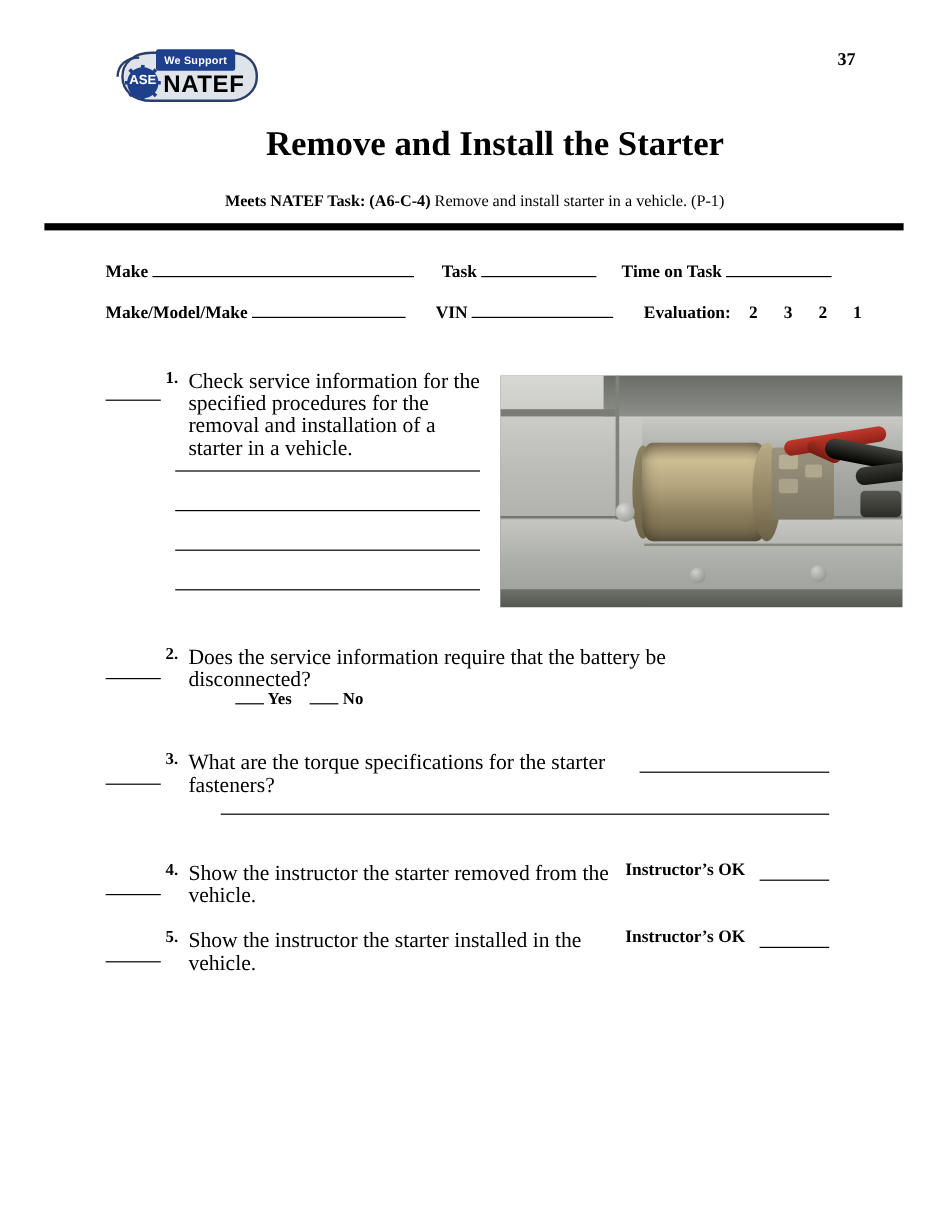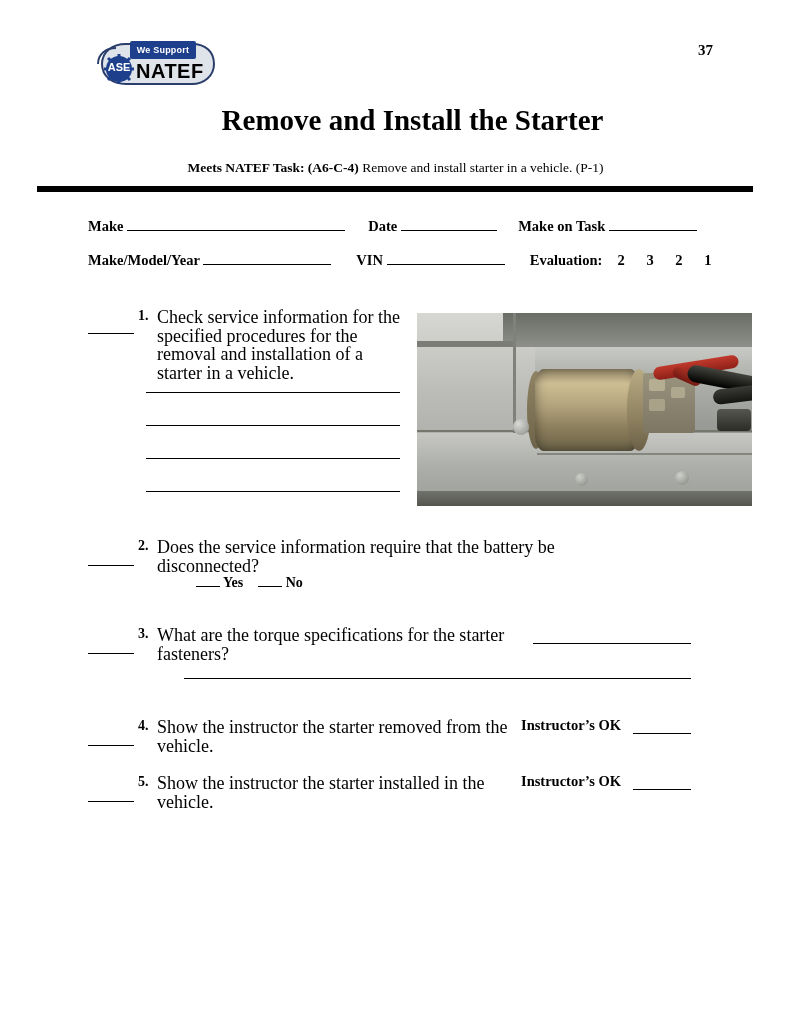--- a/index.html
+++ b/index.html
@@ -319,29 +319,29 @@
     <span>Remove and install starter in a vehicle.</span>
     <span>(P-1)</span>
   </div>
 
   <div class="rule"></div>
 
   <div class="field-row row1">
     <span>Make</span>
     <span class="blank" style="width:218px"></span>
     <span style="display:inline-block;width:16px"></span>
-    <span>Date</span>
+    <span>Task</span>
     <span class="blank" style="width:96px"></span>
     <span style="display:inline-block;width:14px"></span>
-    <span>Make on Task</span>
+    <span>Time on Task</span>
     <span class="blank" style="width:88px"></span>
   </div>
 
   <div class="field-row row2">
-    <span>Make/Model/Year</span>
+    <span>Make/Model/Make</span>
     <span class="blank" style="width:128px"></span>
     <span style="display:inline-block;width:18px"></span>
     <span>VIN</span>
     <span class="blank" style="width:118px"></span>
     <span style="display:inline-block;width:18px"></span>
     <span>Evaluation:</span>
     <span style="display:inline-block;width:8px"></span>
     <span class="eval-nums">2   3   2   1</span>
   </div>
 

